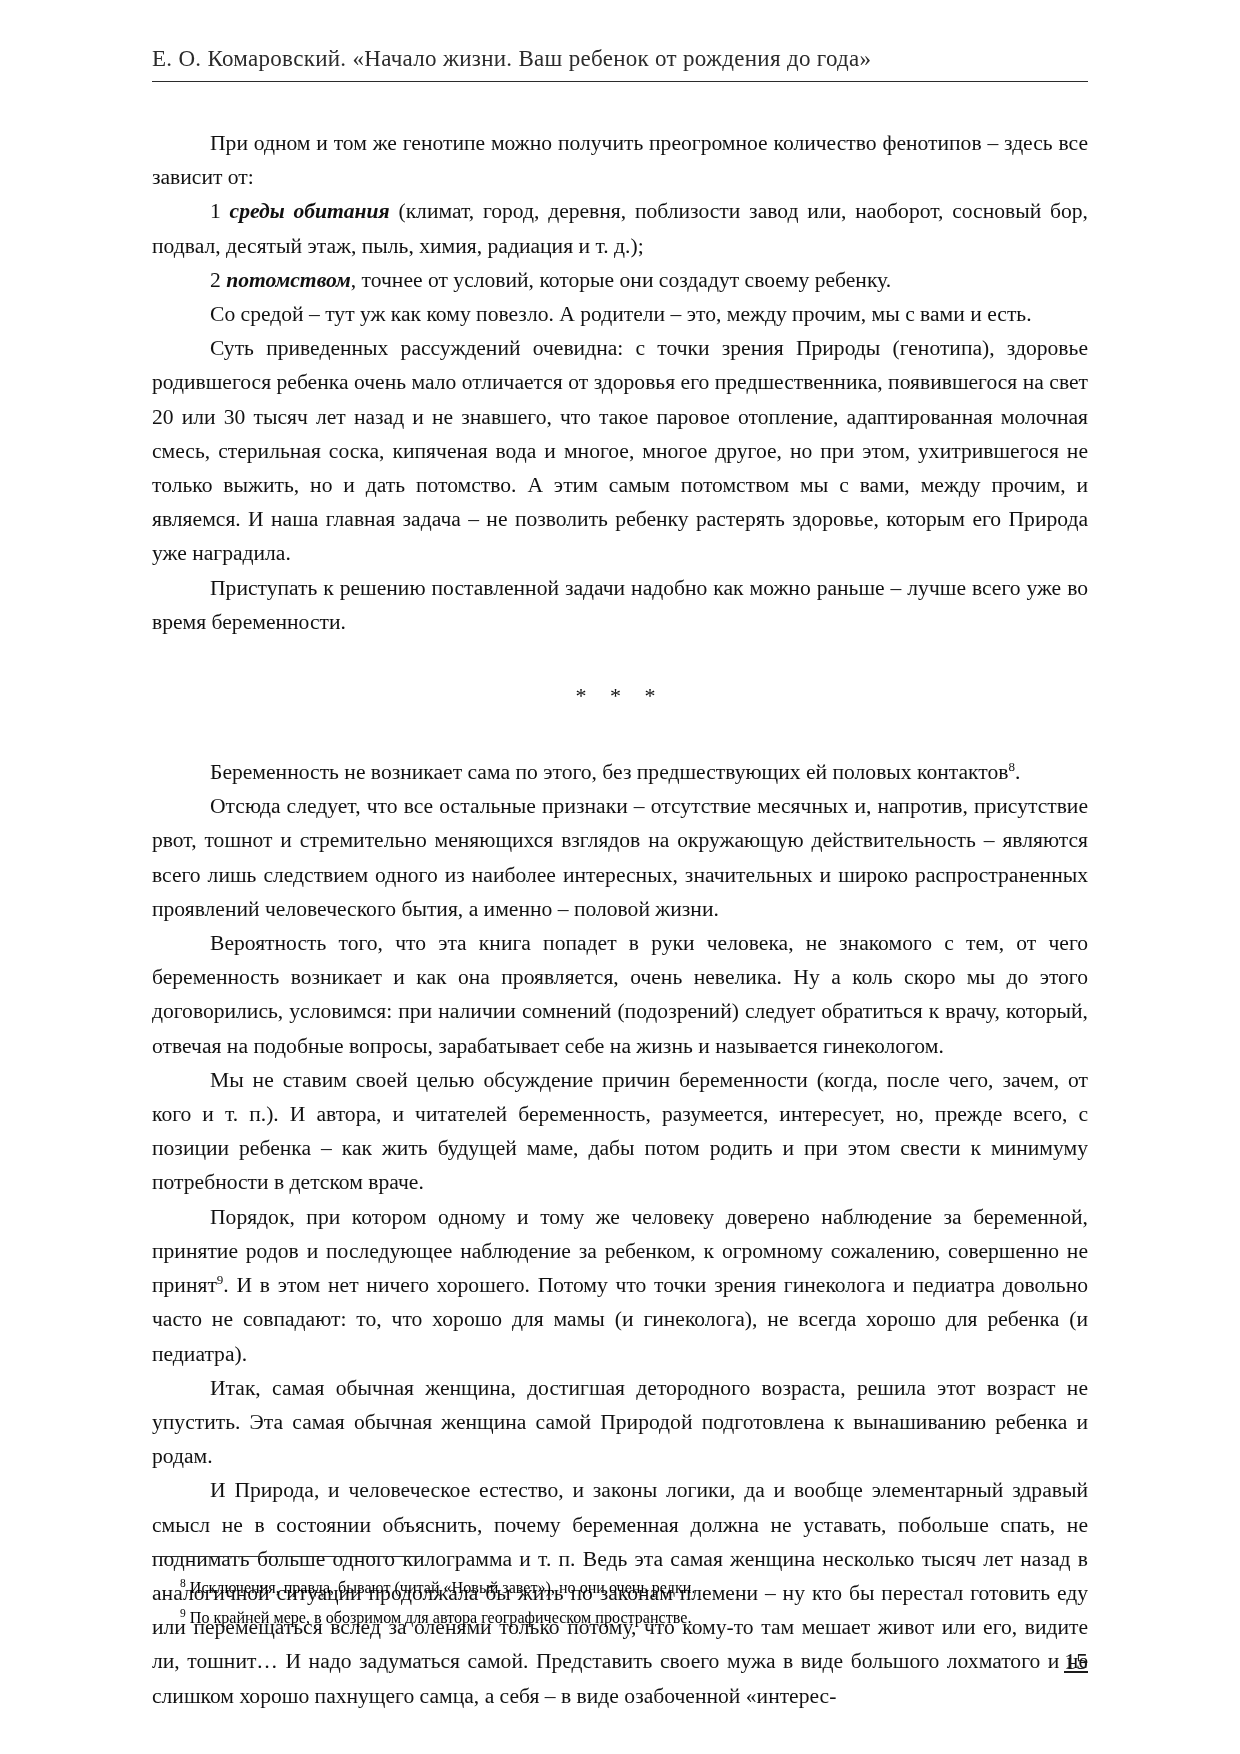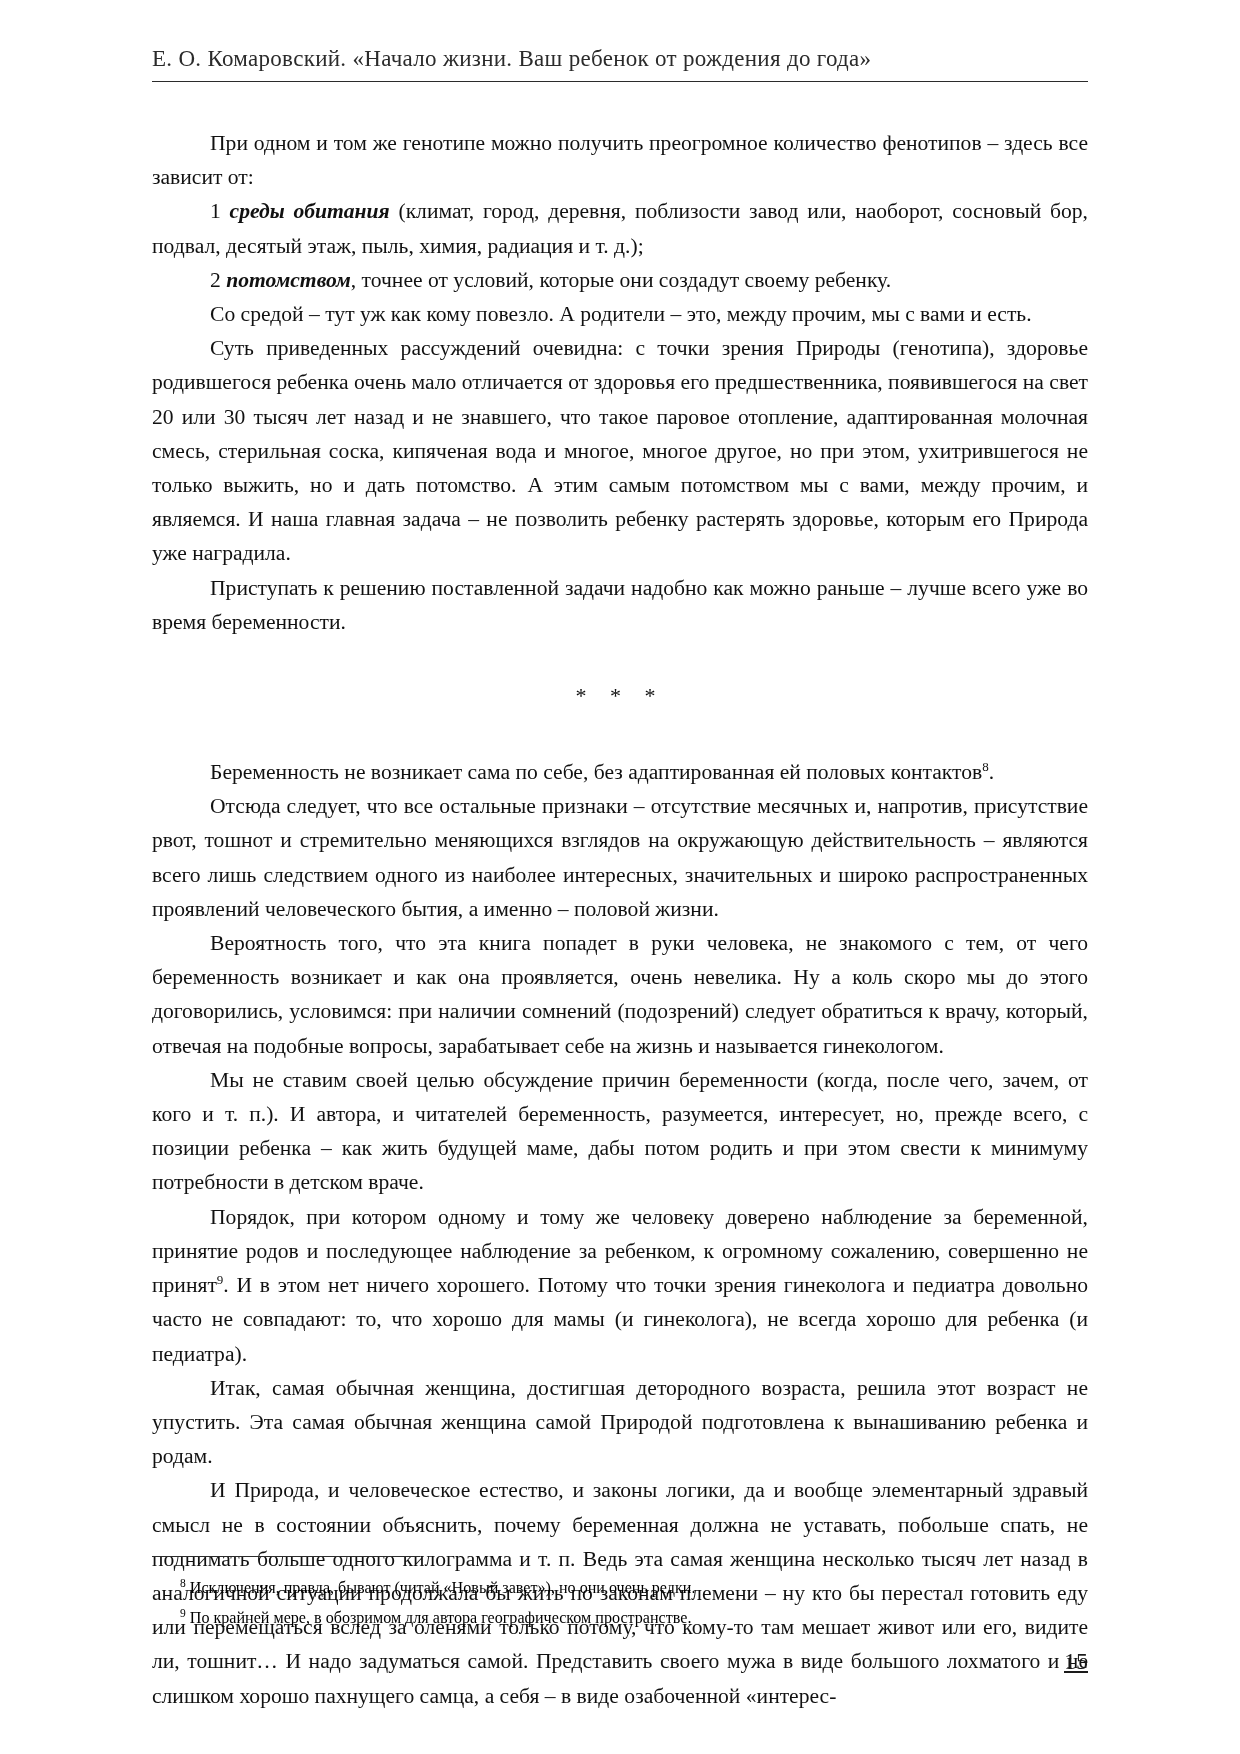--- a/index.html
+++ b/index.html
@@ -125,21 +125,21 @@
     <p class="para"><span>2 </span><i class="em">потомством</i><span>, точнее от условий, которые они создадут своему ребенку.</span></p>
 
     <p class="para"><span>Со средой – тут уж как кому повезло. А родители – это, между прочим, мы с вами и есть.</span></p>
 
     <p class="para"><span>Суть приведенных рассуждений очевидна: с точки зрения Природы (генотипа), здоровье родившегося ребенка очень мало отличается от здоровья его предшественника, появившегося на свет 20 или 30 тысяч лет назад и не знавшего, что такое паровое отопление, адаптированная молочная смесь, стерильная соска, кипяченая вода и многое, многое другое, но при этом, ухитрившегося не только выжить, но и дать потомство. А этим самым потомством мы с вами, между прочим, и являемся. </span><b class="strong">И наша главная задача – не позволить ребенку растерять здоровье, которым его Природа уже наградила.</b></p>
 
     <p class="para"><span>Приступать к решению поставленной задачи надобно как можно раньше – лучше всего уже во время беременности.</span></p>
 
     <div class="section-break">* * *</div>
 
-    <p class="para"><span>Беременность не возникает сама по себе, без адаптированная ей половых контактов</span><sup class="fn">8</sup><span>.</span></p>
+    <p class="para"><span>Беременность не возникает сама по этого, без предшествующих ей половых контактов</span><sup class="fn">8</sup><span>.</span></p>
 
     <p class="para"><span>Отсюда следует, что все остальные признаки – отсутствие месячных и, напротив, присутствие рвот, тошнот и стремительно меняющихся взглядов на окружающую действительность – являются всего лишь следствием одного из наиболее интересных, значительных и широко распространенных проявлений человеческого бытия, а именно – половой жизни.</span></p>
 
     <p class="para"><span>Вероятность того, что эта книга попадет в руки человека, не знакомого с тем, от чего беременность возникает и как она проявляется, очень невелика. Ну а коль скоро мы до этого договорились, условимся: при наличии сомнений (подозрений) следует обратиться к врачу, который, отвечая на подобные вопросы, зарабатывает себе на жизнь и называется гинекологом.</span></p>
 
     <p class="para"><span>Мы не ставим своей целью обсуждение причин беременности (когда, после чего, зачем, от кого и т. п.). И автора, и читателей беременность, разумеется, интересует, но, прежде всего, с позиции ребенка – как жить будущей маме, дабы потом родить и при этом свести к минимуму потребности в детском враче.</span></p>
 
     <p class="para"><span>Порядок, при котором одному и тому же человеку доверено наблюдение за беременной, принятие родов и последующее наблюдение за ребенком, к огромному сожалению, совершенно не принят</span><sup class="fn">9</sup><span>. И в этом нет ничего хорошего. Потому что точки зрения гинеколога и педиатра довольно часто не совпадают: то, что хорошо для мамы (и гинеколога), не всегда хорошо для ребенка (и педиатра).</span></p>
 
     <p class="para"><span>Итак, самая обычная женщина, достигшая детородного возраста, решила этот возраст не упустить. Эта самая обычная женщина самой Природой подготовлена к вынашиванию ребенка и родам.</span></p>

